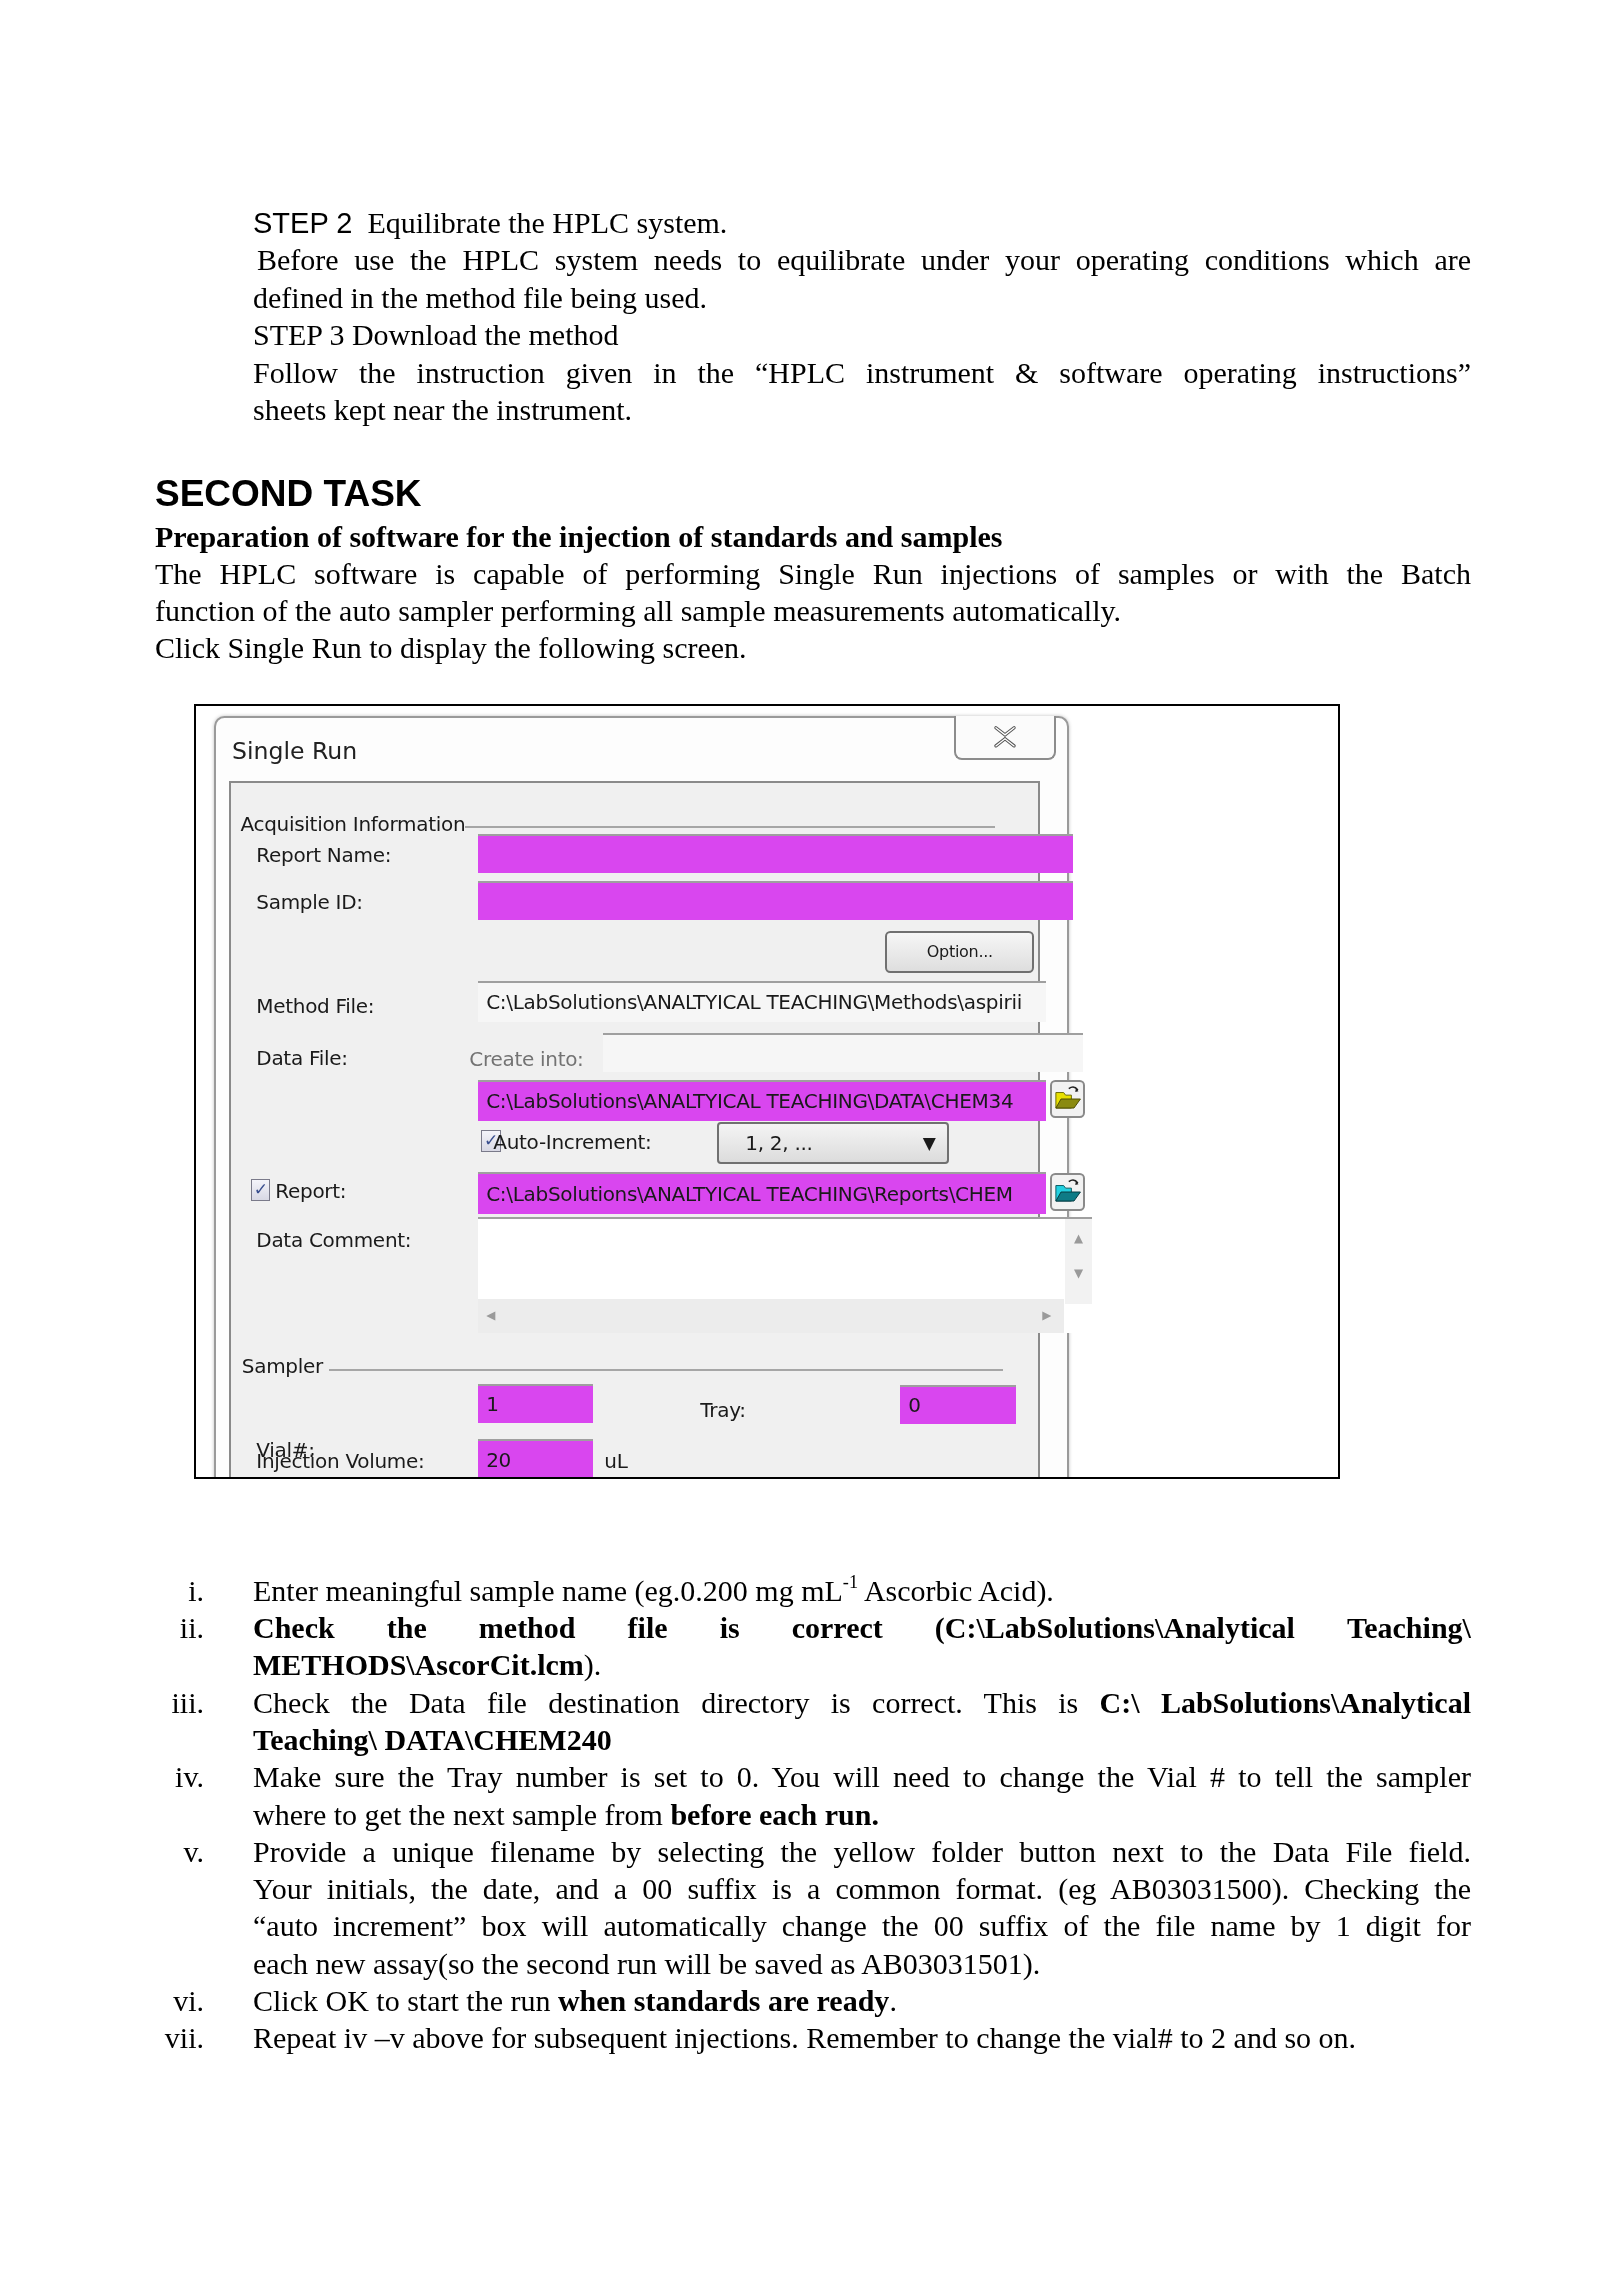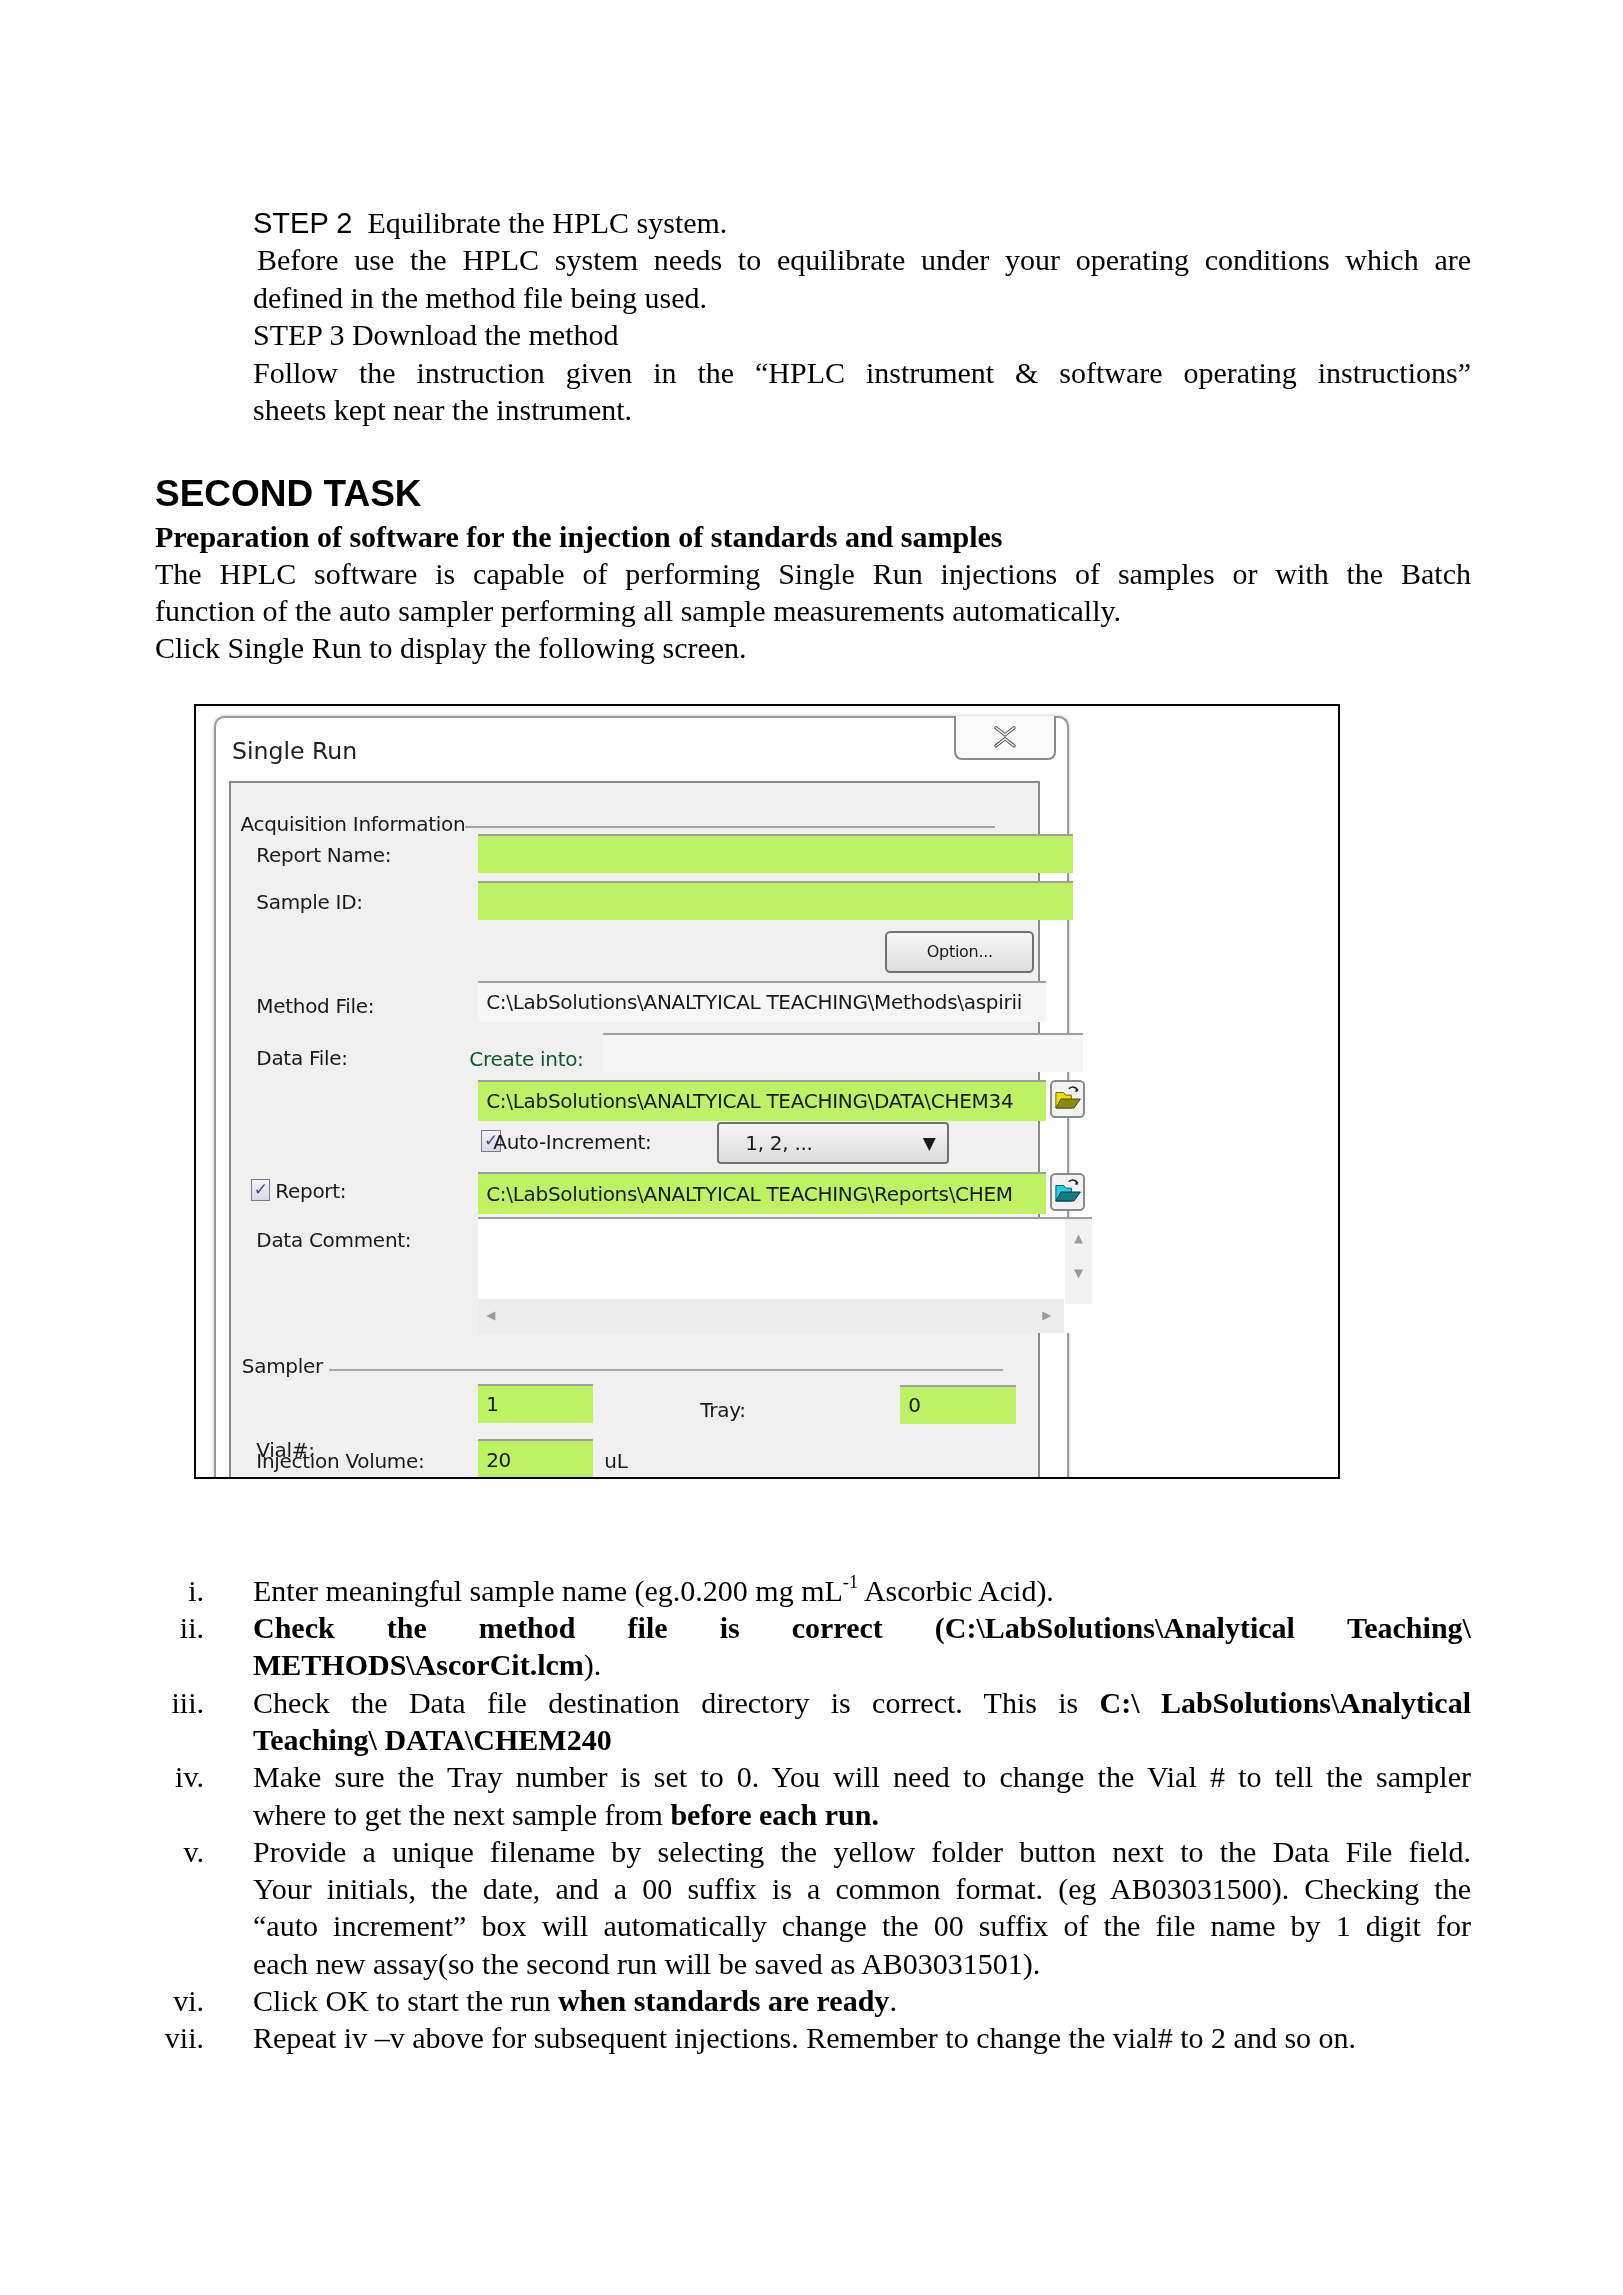--- a/index.html
+++ b/index.html
@@ -27,21 +27,21 @@
   
   #frame { position: absolute; left: 194px; top: 704px; width: 1146px; height: 775px; border: 2.6px solid #000; box-sizing: border-box; background: #fff; overflow: hidden; }
   .dlg { position: absolute; left: 18.3px; top: 9.8px; width: 855px; height: 772px; background: #fdfdfd; border: 2px solid #9a9a9a; border-bottom: none; border-radius: 10.5px 10.5px 0 0; box-shadow: 0 0 3.9px rgba(0,0,0,0.25); box-sizing: border-box; }
   .dlg-title { position: absolute; left: 15.7px; top: 19.6px; font-family: "DejaVu Sans", "Liberation Sans", sans-serif; font-size: 23.6px; color: #222; }
   .close-btn { position: absolute; right: 11.8px; top: -2px; width: 98px; height: 42px; border: 2px solid #8c8c8c; border-top: none; border-radius: 0 0 7.9px 7.9px; background: #fbfbfb; display: flex; align-items: center; justify-content: center; cursor: pointer; }
   .panel { position: absolute; left: 13px; top: 63px; width: 811px; height: 720px; background: #f0f0f0; border: 2px solid #8a8a8a; border-bottom: none; box-sizing: border-box; }
 
   .ui { font-family: "DejaVu Sans", "Liberation Sans", sans-serif; font-size: 20px; color: #1a1a1a; letter-spacing: -0.3px; }
   .lbl { position: absolute; white-space: nowrap; }
   .groupline { position: absolute; height: 2px; background: #a6a6a6; }
-  .tb { position: absolute; background: #bef264; border-top: 2.6px solid #9f9f9f; box-sizing: border-box; padding-left: 7.9px; display: flex; align-items: center; white-space: nowrap; overflow: hidden; font-family: "DejaVu Sans", "Liberation Sans", sans-serif; font-size: 20px; color: #1a1a1a; letter-spacing: -0.3px; }
+  .tb { position: absolute; background: #d946ef; border-top: 2.6px solid #9f9f9f; box-sizing: border-box; padding-left: 7.9px; display: flex; align-items: center; white-space: nowrap; overflow: hidden; font-family: "DejaVu Sans", "Liberation Sans", sans-serif; font-size: 20px; color: #1a1a1a; letter-spacing: -0.3px; }
   .tb.ro { background: #f6f6f6; }
   .btn { position: absolute; border: 2px solid #707070; border-radius: 5.2px; background: linear-gradient(#f6f6f6, #dedede); display: flex; align-items: center; justify-content: center; font-family: "DejaVu Sans", "Liberation Sans", sans-serif; font-size: 16px; color: #1a1a1a; cursor: pointer; box-sizing: border-box; }
   .chk { position: absolute; width: 19.6px; height: 22px; border: 1.3px solid #7a7a8a; background: linear-gradient(#f4f4fa, #d8d8e4); box-sizing: border-box; display: flex; align-items: center; justify-content: center; color: #3a4f8f; font-weight: bold; font-size: 17px; line-height: 1; cursor: pointer; }
   .folder-btn { position: absolute; width: 35px; height: 38px; border: 2px solid #8a8a8a; border-radius: 5.2px; background: #f2f2f2; box-sizing: border-box; cursor: pointer; }
   .combo { position: absolute; border: 2px solid #707070; border-radius: 3.9px; background: linear-gradient(#f4f4f4, #dcdcdc); box-sizing: border-box; display: flex; align-items: center; padding-left: 26px; font-family: "DejaVu Sans", "Liberation Sans", sans-serif; font-size: 20px; color: #1a1a1a; cursor: pointer; }
   .combo .arrow { position: absolute; right: 11.8px; top: 9.2px; font-size: 17px; }
   .memo { position: absolute; background: #fff; border-top: 2.6px solid #9f9f9f; box-sizing: border-box; }
   .vscroll { position: absolute; right: 0; top: 0; width: 27.5px; height: 85px; background: #f2f2f2; }
   .hscroll { position: absolute; left: 0; bottom: 0; height: 34px; background: #ececec; }
   .sarrow { position: absolute; color: #9a9a9a; font-size: 11.8px; cursor: pointer; }
@@ -94,21 +94,21 @@
 
       <div class="lbl" style="left:25px; top:107px;">Sample ID:</div>
       <div class="tb" style="left:247px; top:98px; width:595px; height:39px;"></div>
 
       <div class="btn" style="left:654px; top:148px; width:149px; height:42px;">Option...</div>
 
       <div class="lbl" style="left:25px; top:211px;">Method File:</div>
       <div class="tb ro" style="left:247px; top:198px; width:568px; height:41px;">C:\LabSolutions\ANALTYICAL TEACHING\Methods\aspirii</div>
 
       <div class="lbl" style="left:25px; top:263px;">Data File:</div>
-      <div class="lbl" style="left:238px; top:264px; color:#14532d;">Create into:</div>
+      <div class="lbl" style="left:238px; top:264px; color:#737373;">Create into:</div>
       <div class="tb ro" style="left:372px; top:250px; width:480px; height:39px;"></div>
 
       <div class="tb" style="left:247px; top:297px; width:568px; height:41px;">C:\LabSolutions\ANALTYICAL TEACHING\DATA\CHEM34</div>
       <div class="folder-btn" style="left:819px; top:297px;">
         <svg width="31" height="34" viewBox="0 0 48 52">
           <path d="M6 16 L18 16 L21 20 L30 20 L30 40 L6 40 Z" fill="#e8e000" stroke="#6a6a00" stroke-width="1.5"></path>
           <path d="M6 40 L14 26 L44 26 L34 40 Z" fill="#8a8a10" stroke="#4a4a00" stroke-width="1.5"></path>
           <path d="M26 10 Q34 4 40 12" stroke="#222" stroke-width="2.5" fill="none"></path>
           <path d="M37 9 L41 14 L36 15 Z" fill="#222"></path>
         </svg>

